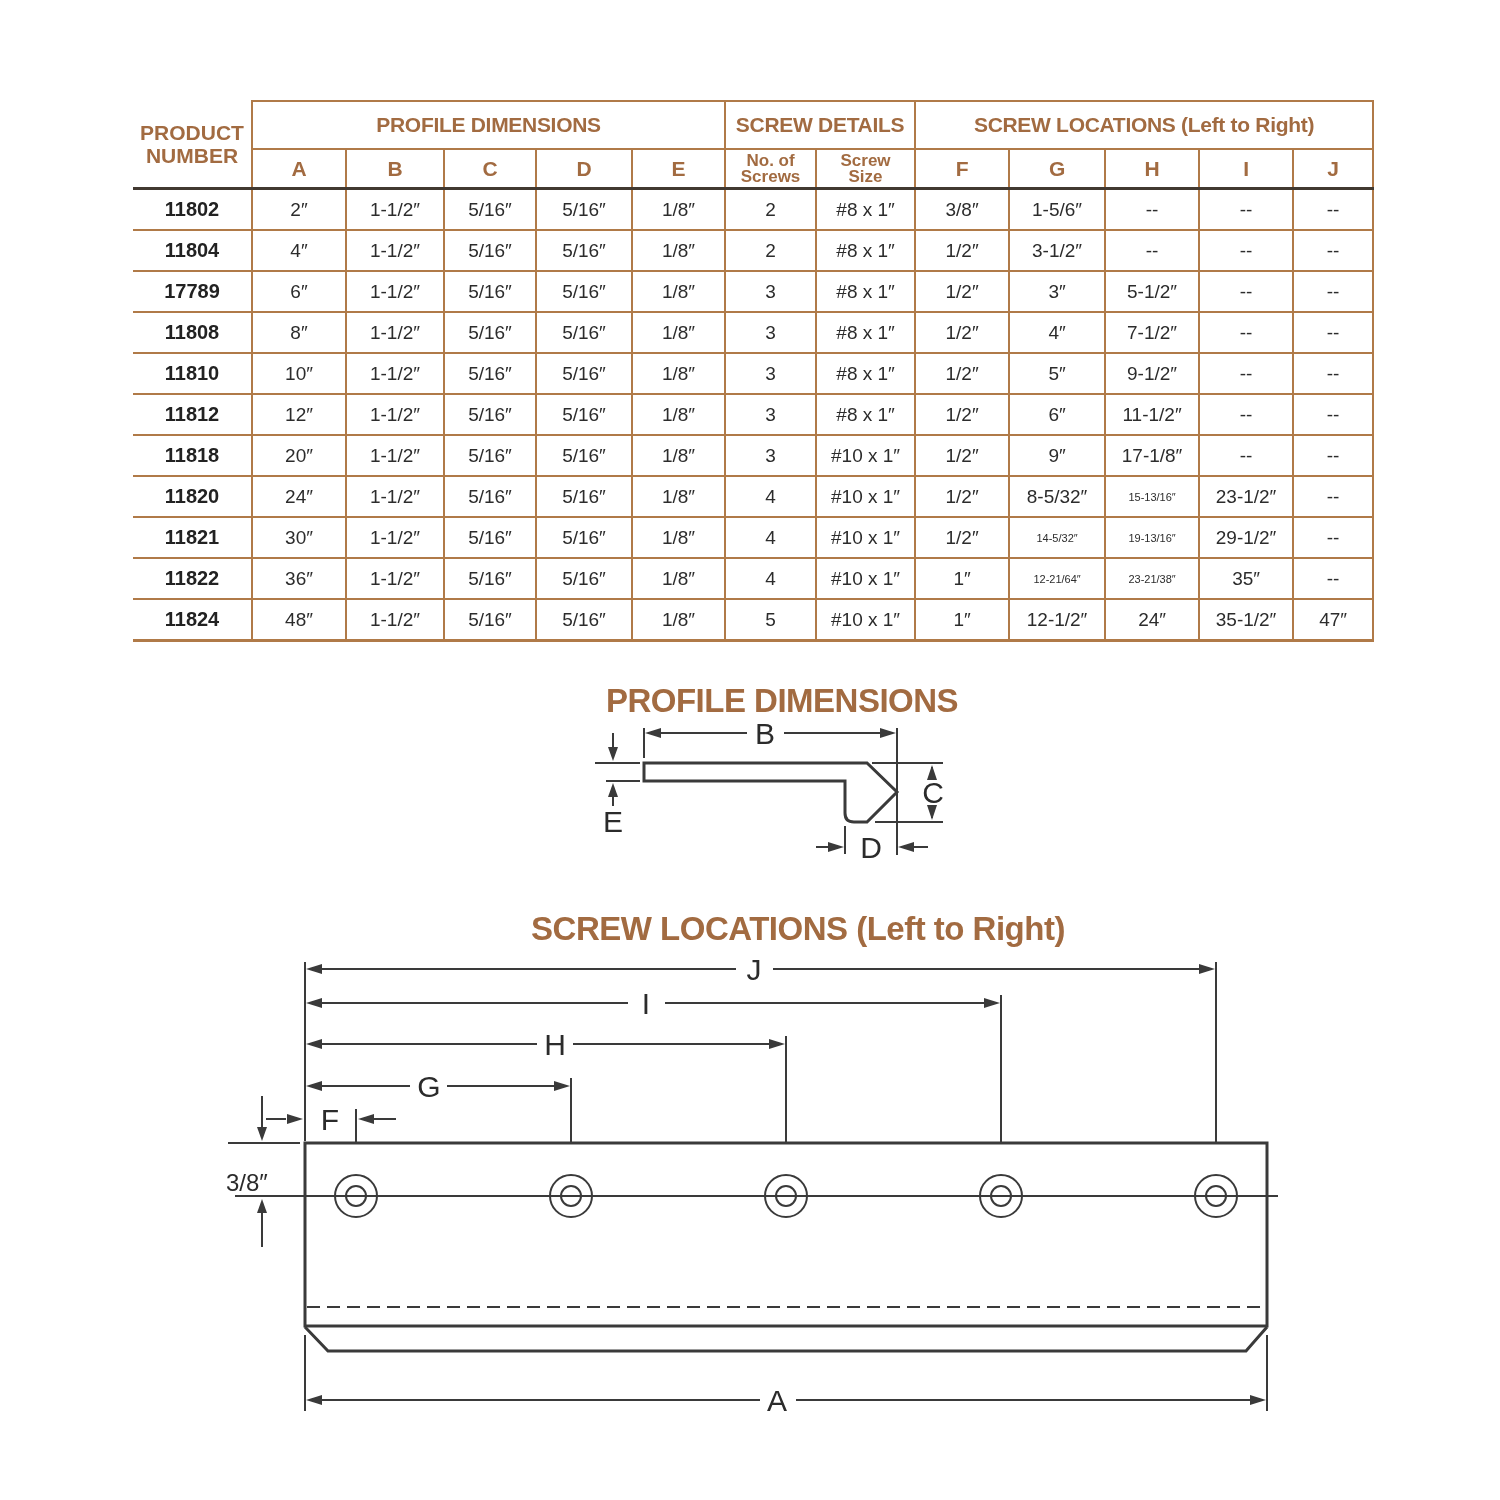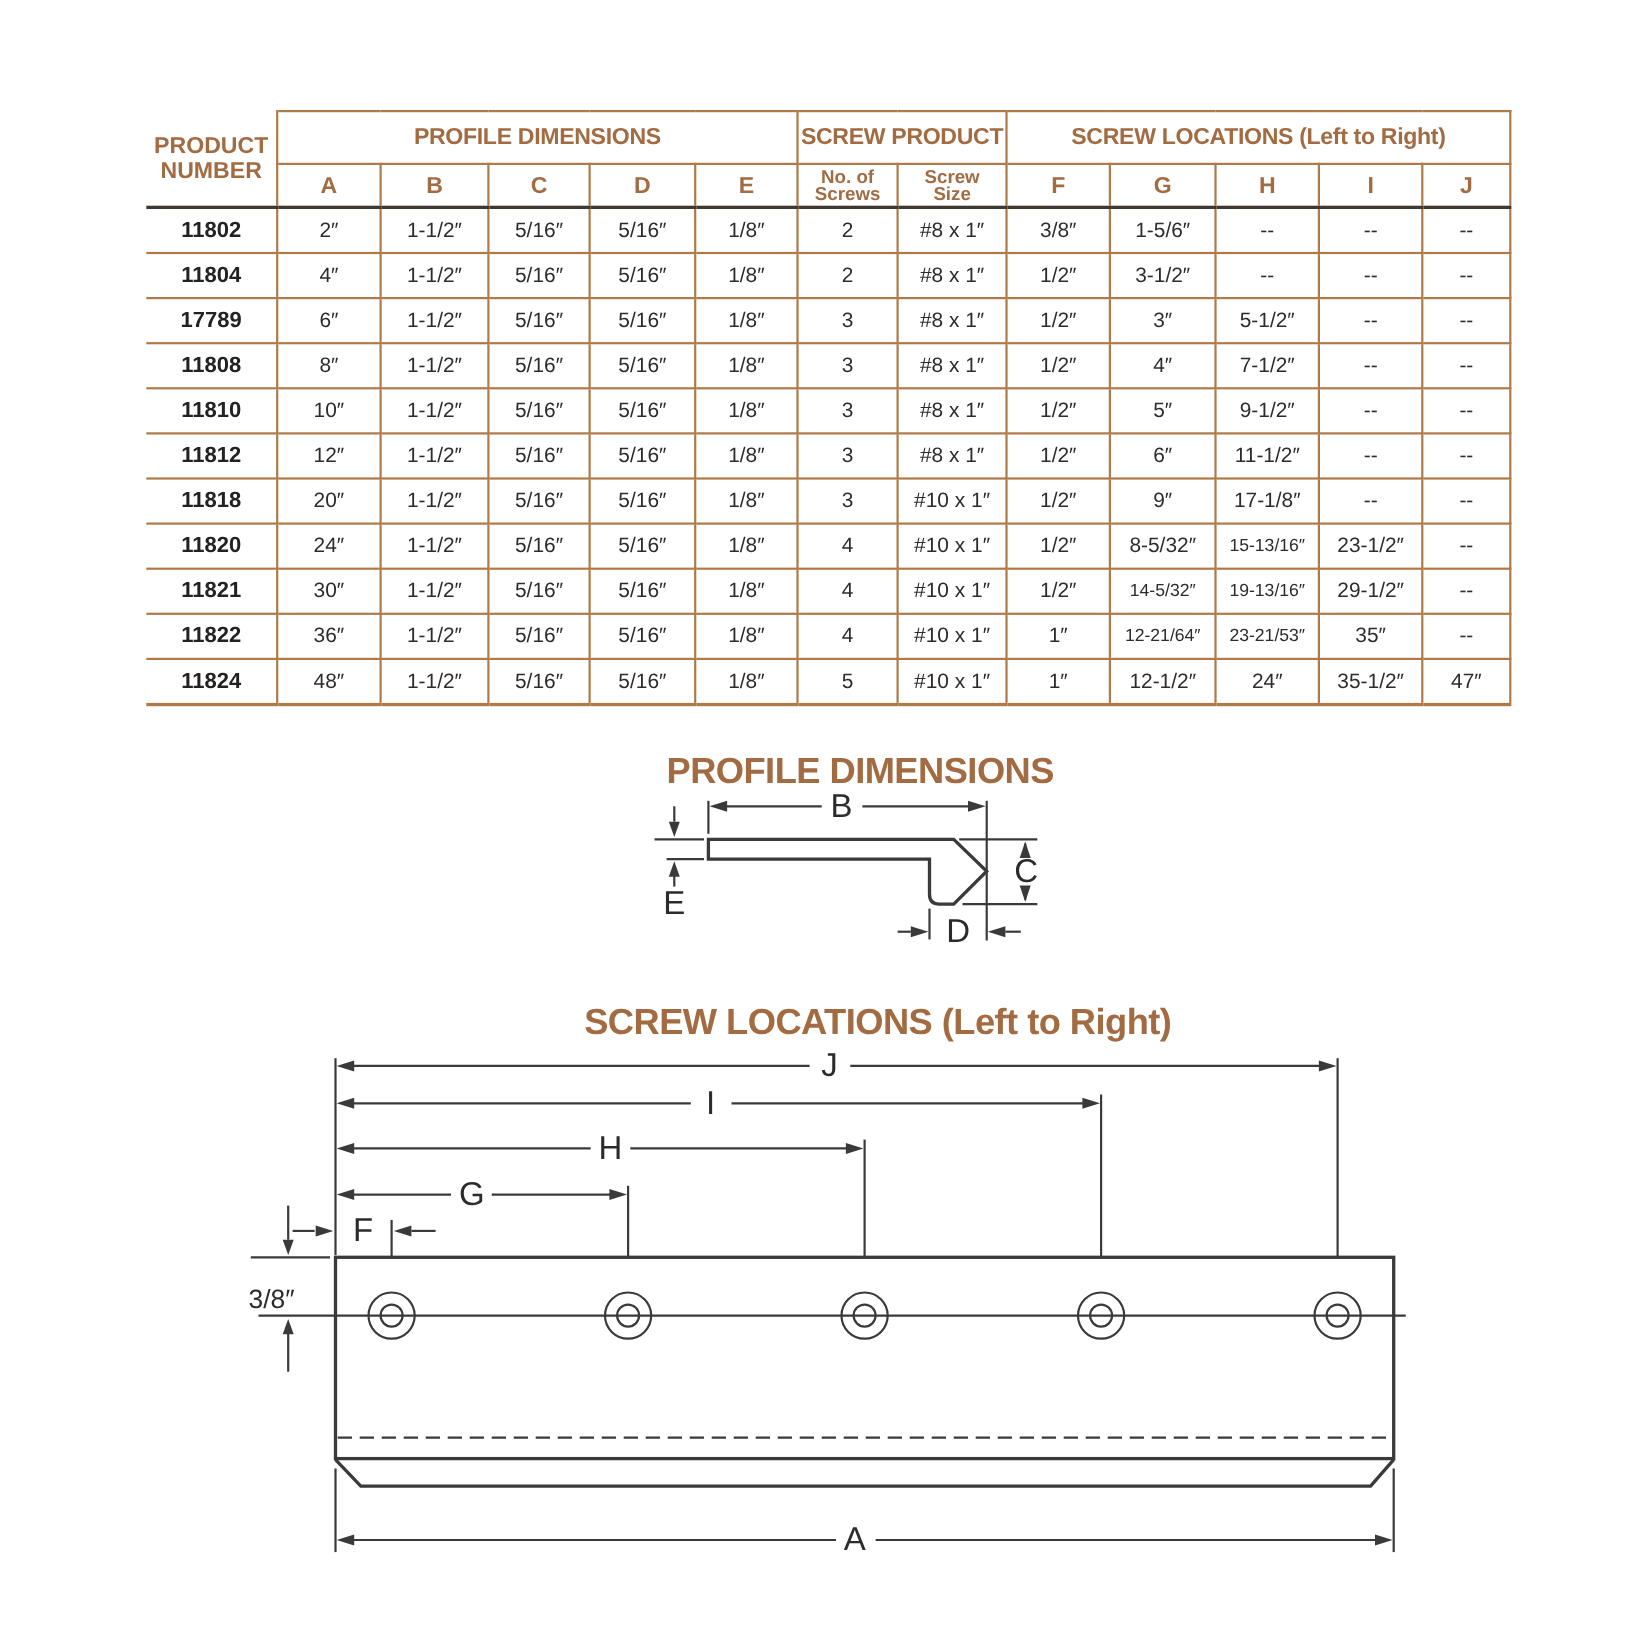--- a/index.html
+++ b/index.html
@@ -36,21 +36,21 @@
     height:37px;font-size:21px;font-weight:bold;color:var(--brown-text);
     border-bottom:3px solid var(--dark-divider);
   }
   tr.subhead th .two{font-size:17px;line-height:16px;}
   table.spec td{
     height:39px;font-size:19px;color:var(--data-text);
   }
   table.spec td.pnum{
     border-left:none;font-weight:bold;font-size:20px;color:#222222;text-align:center;
   }
-  table.spec td.small{font-size:16px;}
+  table.spec td.small{font-size:11px;}
   table.spec tr:last-child td{border-bottom:3px solid var(--tbl-border);}
   
   .diagram-title{
     position:absolute;font-weight:bold;color:var(--brown-text);
     font-size:33px;letter-spacing:-0.5px;text-align:center;
   }
   #profile-title{left:562px;top:682px;width:440px;}
   #screw-title{left:518px;top:910px;width:560px;}
   
   svg{position:absolute;}
@@ -86,21 +86,21 @@
       <col style="width:94px">
     <col style="width:80px">
   </colgroup>
   <thead>
     <tr>
       <th class="product" rowspan="2">
         <div>PRODUCT</div>
         <div>NUMBER</div>
       </th>
       <th class="group" colspan="5">PROFILE DIMENSIONS</th>
-      <th class="group" colspan="2">SCREW PRODUCT</th>
+      <th class="group" colspan="2">SCREW DETAILS</th>
       <th class="group" colspan="5">SCREW LOCATIONS (Left to Right)</th>
     </tr>
     <tr class="subhead">
       <th>A</th>
       <th>B</th>
       <th>C</th>
       <th>D</th>
       <th>E</th>
       <th>
         <div class="two">No. of</div>
@@ -257,21 +257,21 @@
         <td class="pnum">11822</td>
         <td>36″</td>
         <td>1-1/2″</td>
         <td>5/16″</td>
         <td>5/16″</td>
         <td>1/8″</td>
         <td>4</td>
         <td>#10 x 1″</td>
         <td>1″</td>
         <td class="small">12-21/64″</td>
-        <td class="small">23-21/53″</td>
+        <td class="small">23-21/38″</td>
         <td>35″</td>
         <td>--</td>
       </tr>
       <tr>
         <td class="pnum">11824</td>
         <td>48″</td>
         <td>1-1/2″</td>
         <td>5/16″</td>
         <td>5/16″</td>
         <td>1/8″</td>

